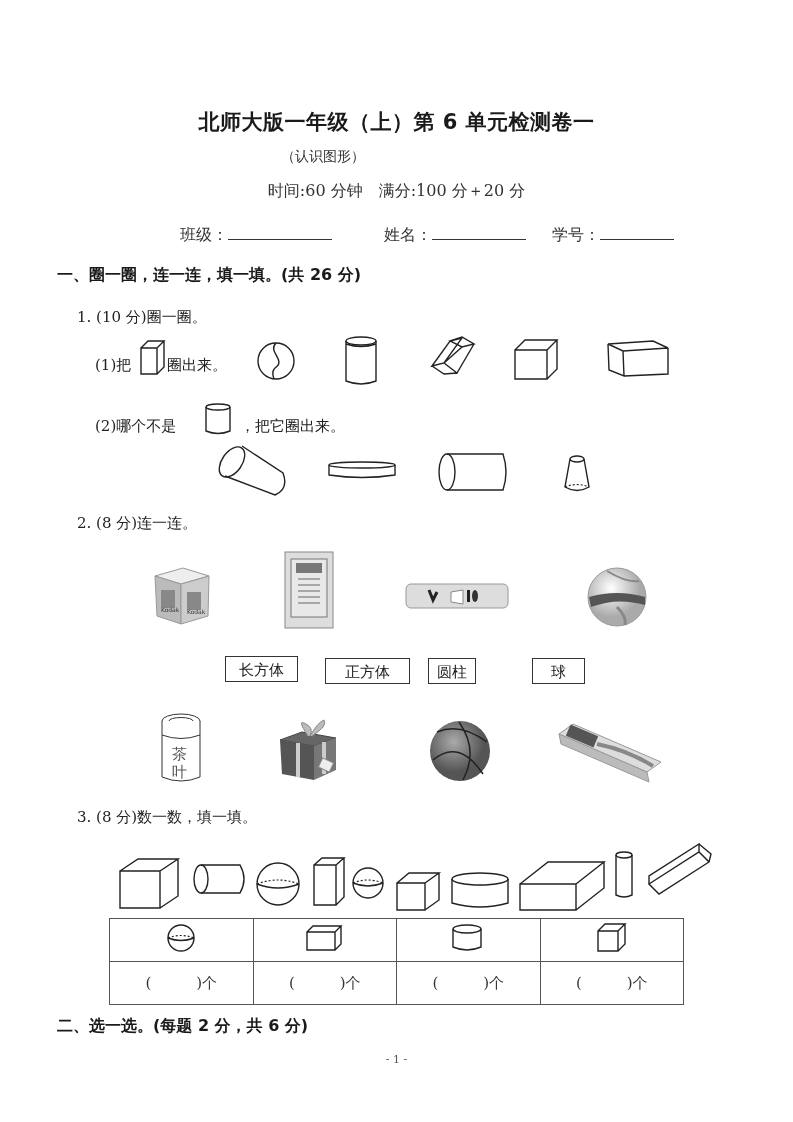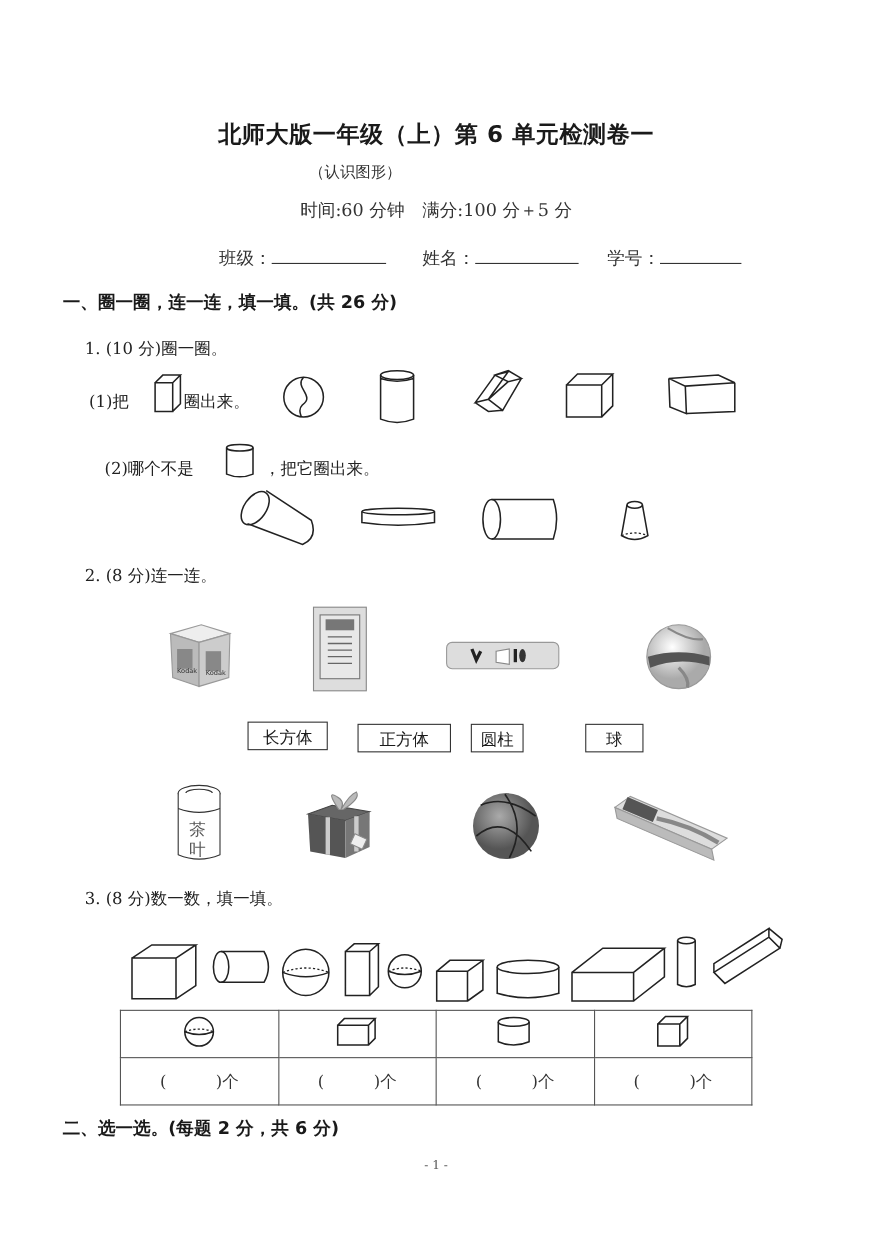--- a/index.html
+++ b/index.html
@@ -20,36 +20,36 @@
   .pagenum { top: 1053px; left: 0; width: 793px; text-align: center; font-size: 11px; color: #555; }
   svg { overflow: visible; }
   svg .s { fill: none; stroke: #222; stroke-width: 1.4; }
   svg .d { fill: none; stroke: #222; stroke-width: 1.2; stroke-dasharray: 2 2; }
 </style>
 </head>
 <body>
 
 <div class="abs title">北师大版一年级（上）第 6 单元检测卷一</div>
 <div class="abs subtitle">（认识图形）</div>
-<div class="abs timeinfo">时间:60 分钟　满分:100 分＋5 分</div>
-
-<div class="abs info-row" style="left:199px;">
+<div class="abs timeinfo">时间:60 分钟　满分:100 分＋20 分</div>
+
+<div class="abs info-row" style="left:180px;">
   <span>班级：</span><span class="blank" style="width:104px;"></span>
 </div>
 <div class="abs info-row" style="left:384px;">
   <span>姓名：</span><span class="blank" style="width:94px;"></span>
 </div>
 <div class="abs info-row" style="left:552px;">
   <span>学号：</span><span class="blank" style="width:74px;"></span>
 </div>
 
 <div class="abs section" style="left:57px; top:265px;">一、圈一圈，连一连，填一填。(共 26 分)</div>
 <div class="abs q" style="left:77px; top:308px;">1. (10 分)圈一圈。</div>
 
-<div class="abs q" style="left:81px; top:356px;text-align:right;">(1)把</div>
+<div class="abs q" style="left:95px; top:356px;text-align:right;">(1)把</div>
 <svg class="abs" style="left:138px; top:340px;" width="30" height="36">
   <path class="s" d="M3,8 L3,34 L19,34 L19,8 Z M3,8 L10,1 L26,1 L19,8 M26,1 L26,27 L19,34"></path>
 </svg>
 <div class="abs q" style="left:167px; top:356px;">圈出来。</div>
 
 <svg class="abs" style="left:257px; top:342px;" width="40" height="40">
   <circle class="s" cx="19" cy="19" r="18"></circle>
   <path class="s" d="M19,1 C10,10 30,18 18,26 C14,30 16,34 17,37"></path>
 </svg>
 <svg class="abs" style="left:344px; top:335px;" width="36" height="52">

